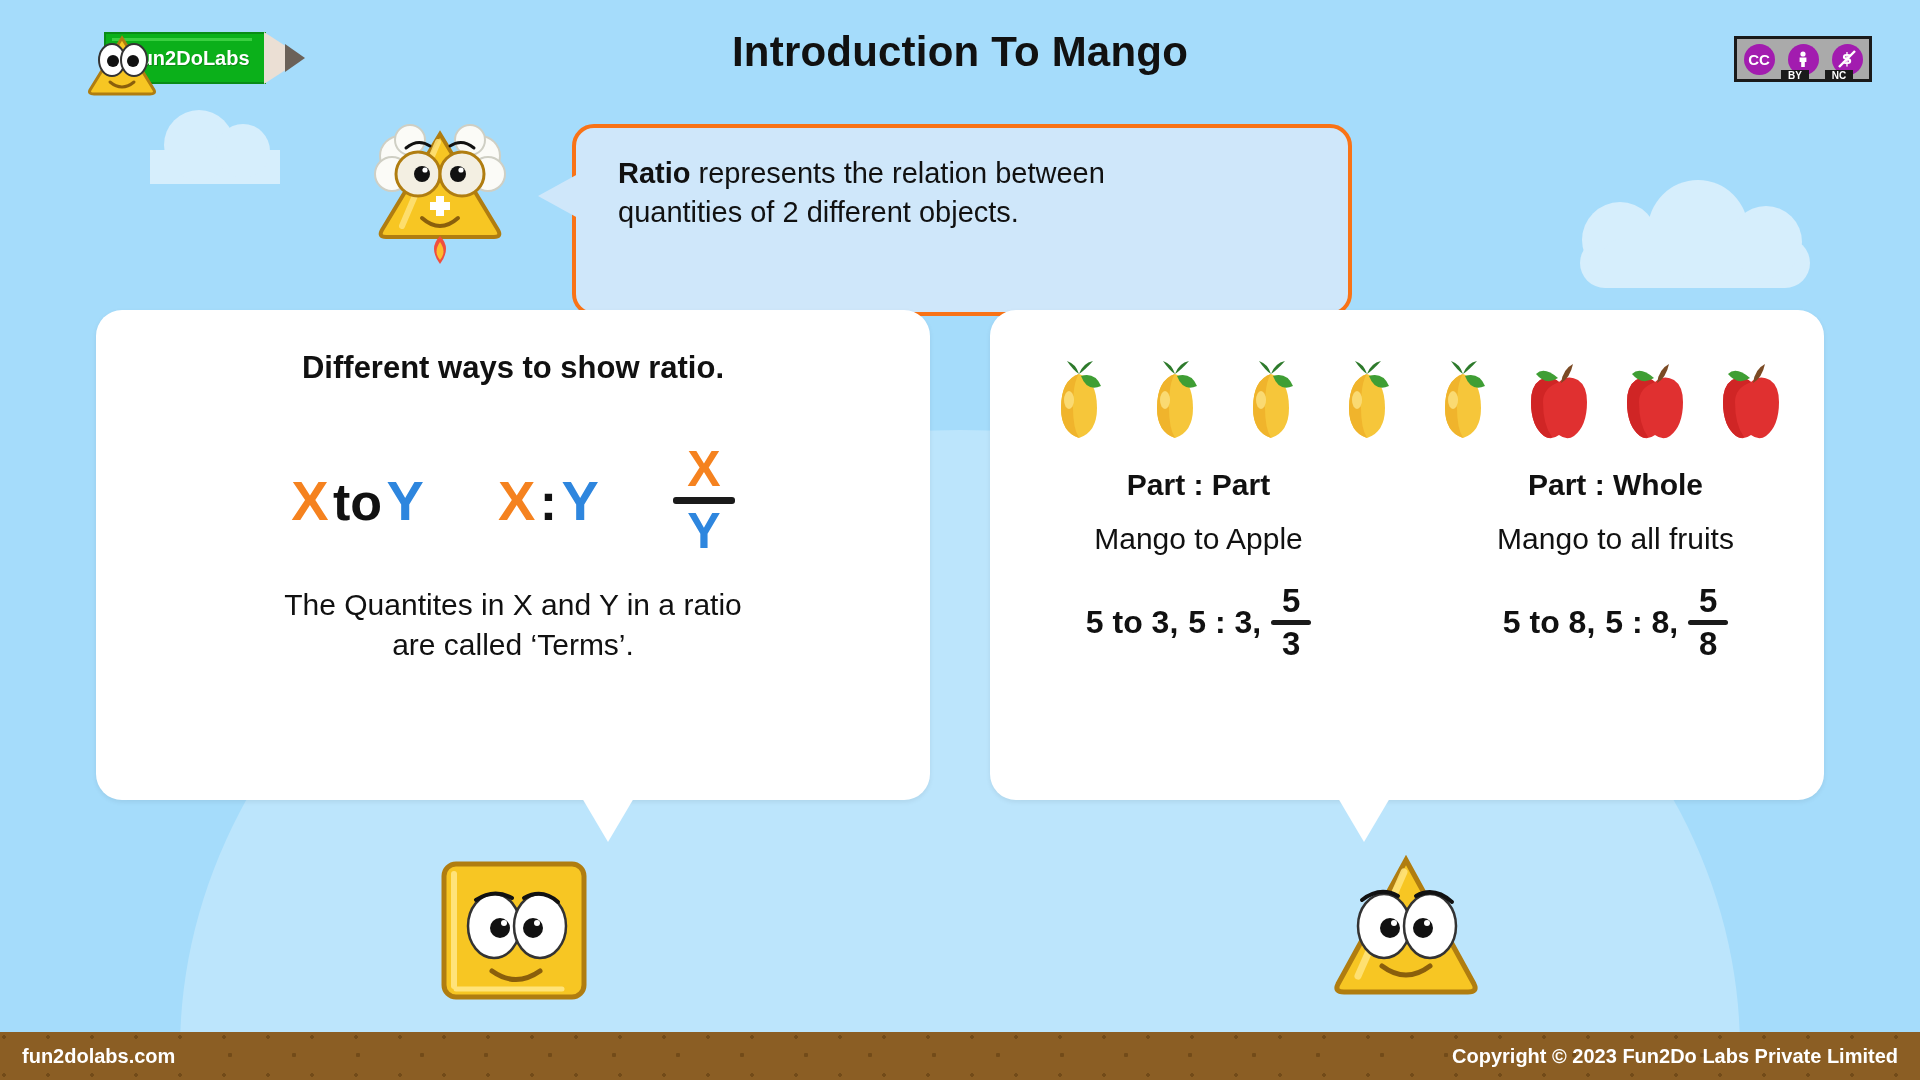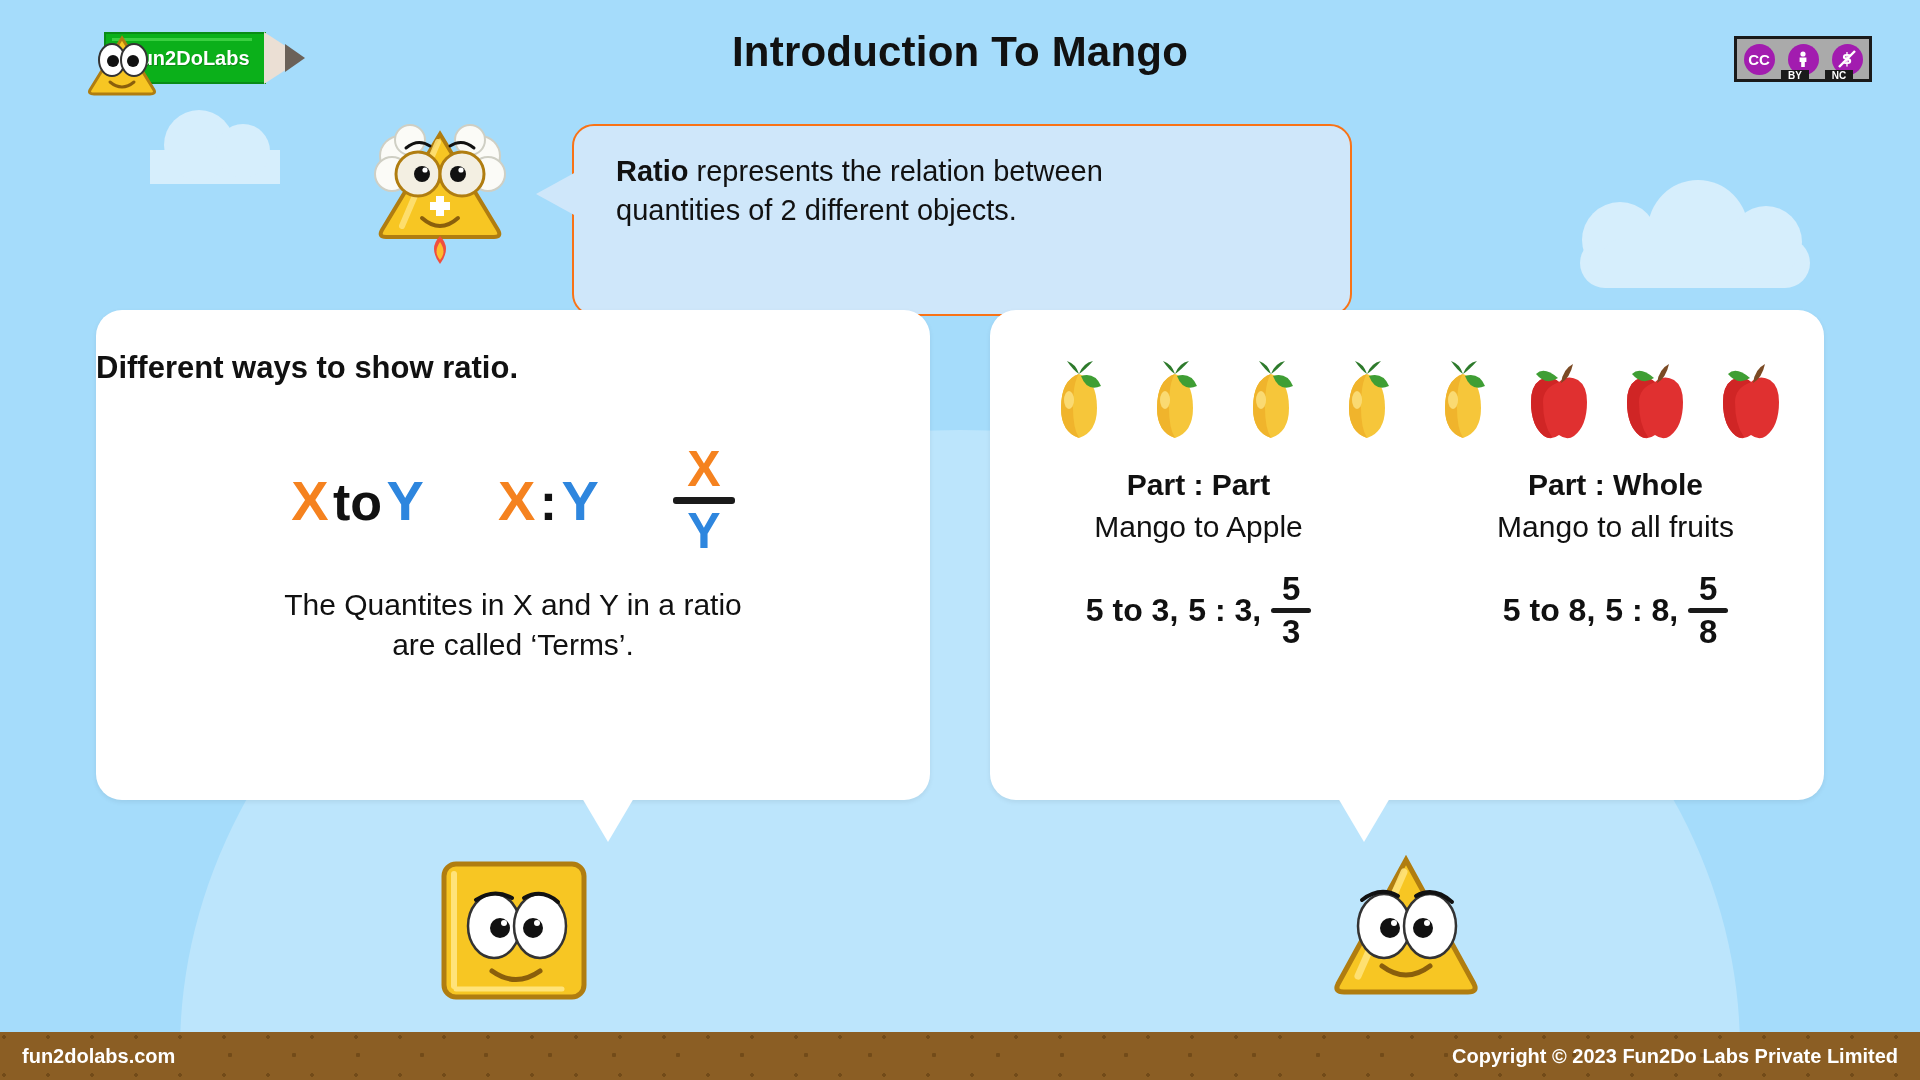--- a/index.html
+++ b/index.html
@@ -78,21 +78,21 @@
     font-size:15px; font-weight:bold;
   }
   .cc-badge .cc-sub {
     position:absolute; bottom:-2px; left:0; right:16px; text-align:center;
     font-size:10px; font-weight:bold; color:#fff; background:#1a1a1a;
   }
 
   
   .bubble-top {
     position:absolute; left:572px; top:124px; width:780px; height:192px;
-    background:#cfe7fa; border:2px solid #f97316; border-radius:22px;
+    background:#cfe7fa; border:4px solid #f97316; border-radius:22px;
   }
   .bubble-top .btext {
     padding:26px 42px; font-size:29px; line-height:1.36; color:#111;
   }
   .bubble-top .btext b { font-weight:bold; }
   .bubble-top .tail {
     position:absolute; left:-38px; top:46px; width:0; height:0;
     border-top:22px solid transparent; border-bottom:22px solid transparent;
     border-right:40px solid #cfe7fa;
   }
@@ -107,21 +107,21 @@
   .card-right { left:990px; top:310px; width:834px; height:490px; }
   .card .tail-down {
     position:absolute; bottom:-42px; width:0; height:0;
     border-left:26px solid transparent; border-right:26px solid transparent;
     border-top:44px solid #fff;
   }
   .card-left  .tail-down { left:486px; }
   .card-right .tail-down { left:348px; }
 
   .card-heading {
-    font-size:31px; font-weight:bold; color:#111;
+    text-align:center; font-size:31px; font-weight:bold; color:#111;
     margin-top:40px;
   }
 
   
   .ratio-row {
     display:flex; align-items:center; justify-content:center;
     gap:74px; margin-top:58px;
   }
   .rx { color:#f5821f; font-weight:bold; font-size:56px; }
   .ry { color:#2e86de; font-weight:bold; font-size:56px; }
@@ -139,21 +139,21 @@
   .fruit-row {
     display:flex; align-items:flex-end; justify-content:flex-start;
     gap:14px; padding:40px 0 0 48px;
   }
   .fruit { width:82px; height:92px; position:relative; }
 
   
   .cols { display:flex; margin-top:26px; }
   .col { flex:1; text-align:center; }
   .col .col-title { font-size:30px; font-weight:bold; color:#111; }
-  .col .col-sub   { font-size:30px; color:#111; margin-top:8px; }
+  .col .col-sub   { font-size:30px; color:#111; margin-top:20px; }
   .col .col-vals  {
     margin-top:28px; font-size:32px; font-weight:bold; color:#111;
     display:flex; align-items:center; justify-content:center; gap:10px;
   }
   .col .col-vals .frac .bar { width:40px; height:5px; }
   .col .col-vals .frac .num, .col .col-vals .frac .den { font-size:33px; }
 
   
   .sq-mascot  { position:absolute; left:438px;  top:858px; width:152px; height:145px; }
   .tri-mascot-big { position:absolute; left:1326px; top:850px; width:160px; height:155px; }

